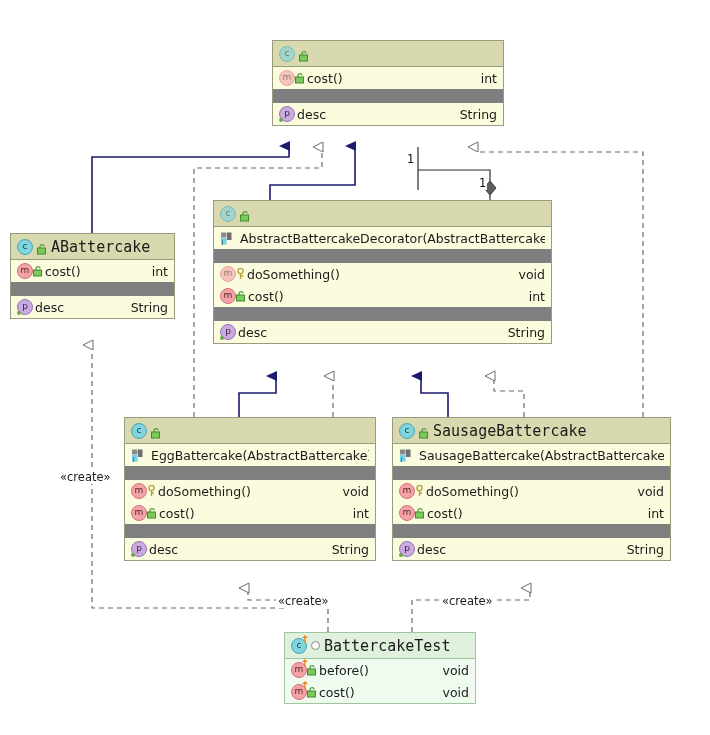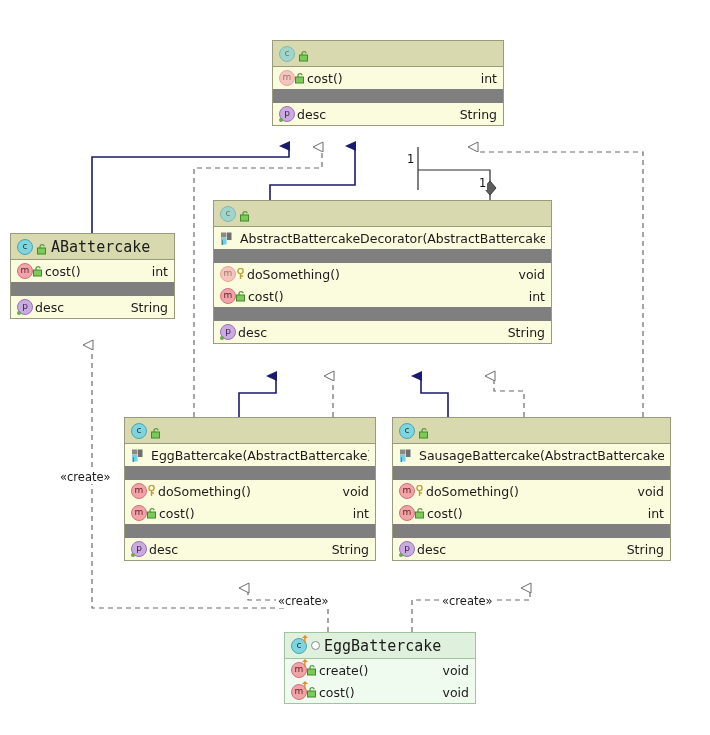--- a/index.html
+++ b/index.html
@@ -264,20 +264,21 @@
         </div>
     </div>
     <div class="uml-class" style="left: 392px; top: 417px; width: 279px;">
       <div class="cls-header">
       <span class="ico ic-class" style="position:relative;">c</span>
       <span class="ico ic-lock">
   <svg width="10" height="12" viewBox="0 0 10 12">
     <path d="M3 5 V3.2 a2.2 2.2 0 0 1 4.2 0" fill="none" stroke="#4f9d3a" stroke-width="1.3"></path>
     <rect x="0.5" y="5" width="8" height="6" fill="#7ccb5a" stroke="#3f8a2c" stroke-width="1"></rect>
   </svg></span>
+      <span>SausageBattercake</span>
     </div>
       <div class="cls-row ctor">
         <span class="ico ic-ctor">
   <svg width="14" height="13" viewBox="0 0 14 13">
     <rect x="1" y="0.5" width="5.5" height="5" fill="#8a8a8a"></rect>
     <rect x="7" y="0.5" width="4.5" height="7.5" fill="#6f6f6f"></rect>
     <rect x="1" y="6" width="5.5" height="6.5" fill="#6fd0e8"></rect>
     <text x="2" y="11.5" font-size="5" fill="#0b3c4a" font-family="DejaVu Sans, sans-serif">J</text>
   </svg></span>
         <span class="nm" style="padding-left:6px;">SausageBattercake(AbstractBattercake)</span>
@@ -310,33 +311,33 @@
           <span class="ty">String</span>
         </div>
     </div>
     <div class="uml-class test" style="left: 284px; top: 632px; width: 192px;">
       <div class="cls-header">
       <span class="ico ic-class" style="position:relative;">c<span class="ic-test">
   <svg width="8" height="9" viewBox="0 0 8 9">
     <path d="M4 0 L7 3 L4.6 3 L4.6 8 L3.2 8 L3.2 3 L1 3 Z" fill="#e8882a"></path>
   </svg></span></span>
       <span class="ico ic-dot"></span>
-      <span>EggBattercake</span>
+      <span>BattercakeTest</span>
     </div>
       <div class="cls-row">
           <span class="ico ic-m" style="position:relative;">m<span class="ic-test">
   <svg width="8" height="9" viewBox="0 0 8 9">
     <path d="M4 0 L7 3 L4.6 3 L4.6 8 L3.2 8 L3.2 3 L1 3 Z" fill="#e8882a"></path>
   </svg></span></span>
           <span class="ico ic-lock">
   <svg width="10" height="12" viewBox="0 0 10 12">
     <path d="M3 5 V3.2 a2.2 2.2 0 0 1 4.2 0" fill="none" stroke="#4f9d3a" stroke-width="1.3"></path>
     <rect x="0.5" y="5" width="8" height="6" fill="#7ccb5a" stroke="#3f8a2c" stroke-width="1"></rect>
   </svg></span>
-          <span class="nm">create()</span>
+          <span class="nm">before()</span>
           <span class="ty">void</span>
         </div>
       <div class="cls-row">
           <span class="ico ic-m" style="position:relative;">m<span class="ic-test">
   <svg width="8" height="9" viewBox="0 0 8 9">
     <path d="M4 0 L7 3 L4.6 3 L4.6 8 L3.2 8 L3.2 3 L1 3 Z" fill="#e8882a"></path>
   </svg></span></span>
           <span class="ico ic-lock">
   <svg width="10" height="12" viewBox="0 0 10 12">
     <path d="M3 5 V3.2 a2.2 2.2 0 0 1 4.2 0" fill="none" stroke="#4f9d3a" stroke-width="1.3"></path>

